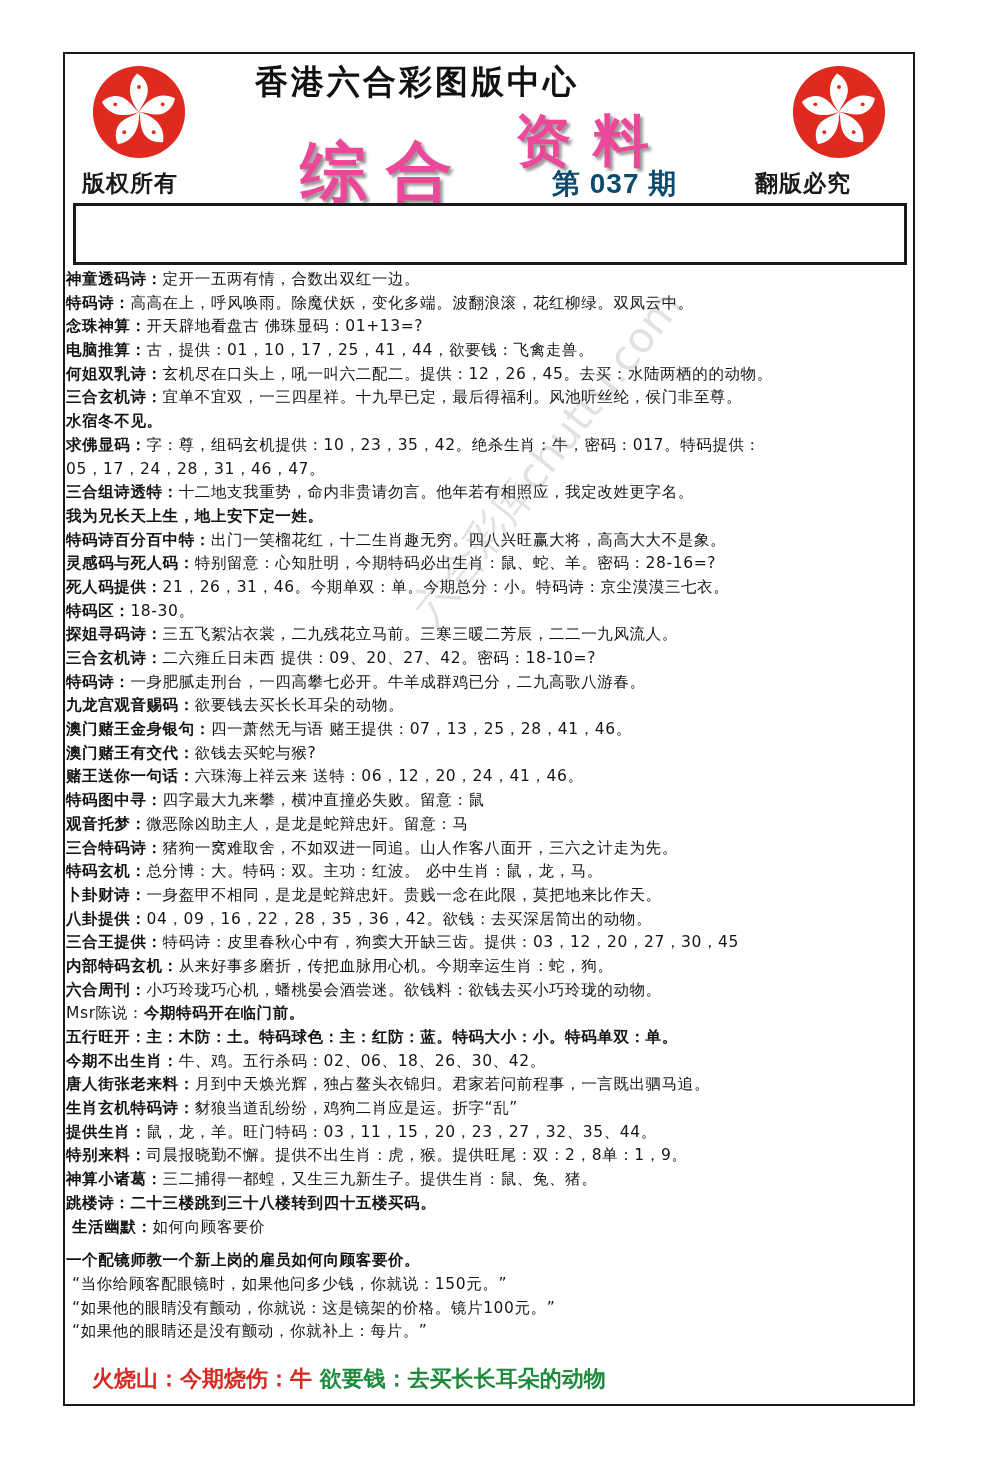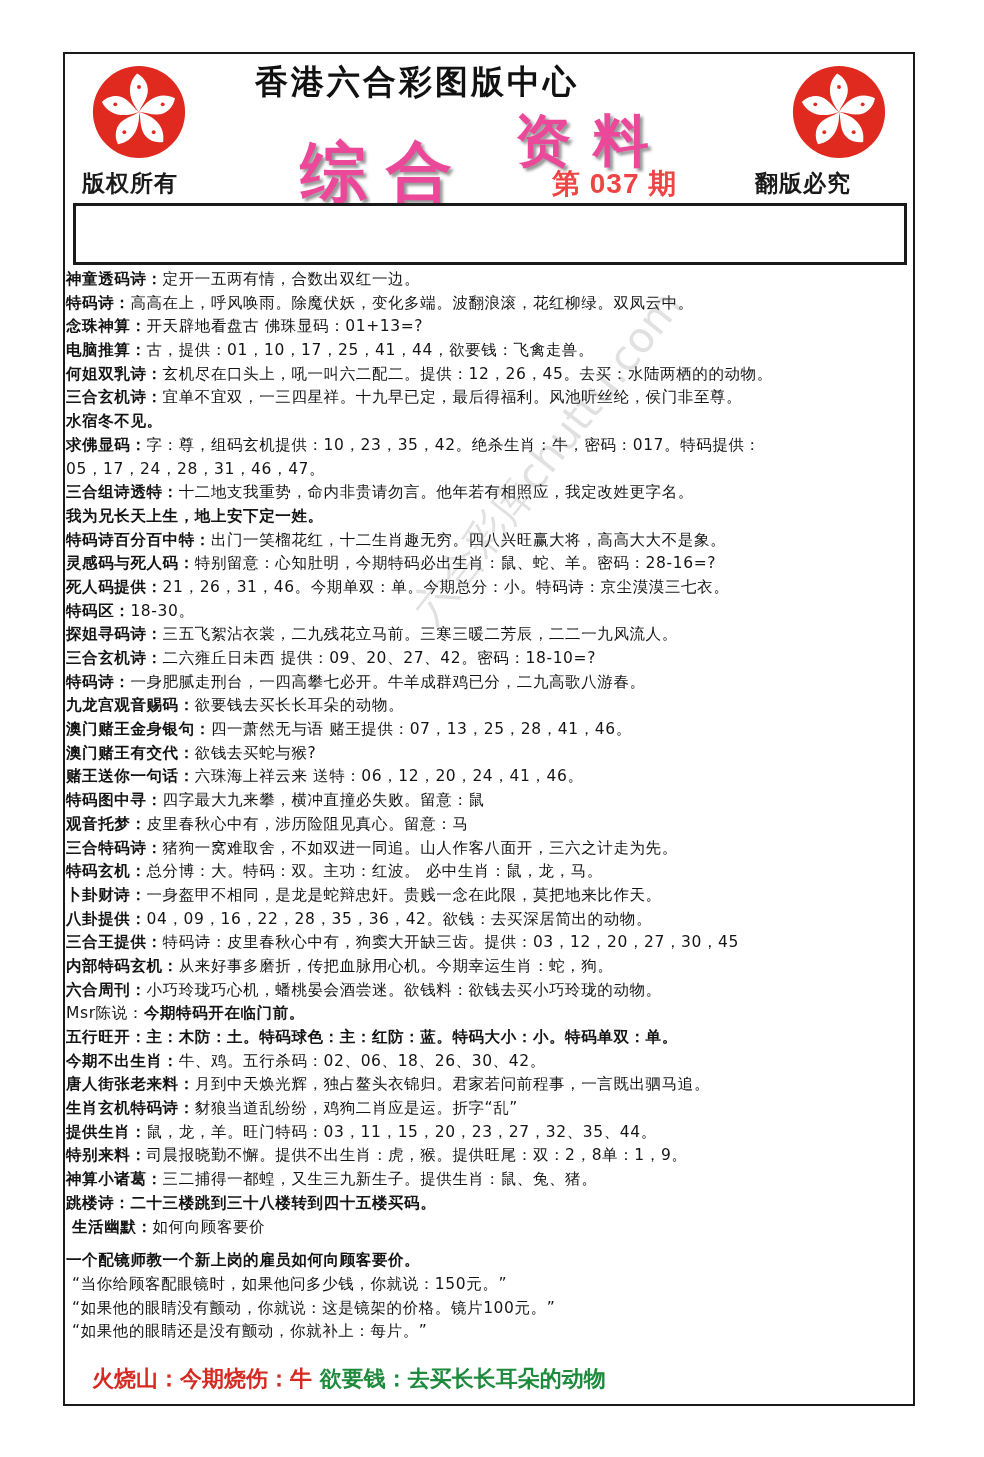--- a/index.html
+++ b/index.html
@@ -15,21 +15,21 @@
   .corner-text.left { left: 82px; top: 168px; }
   .corner-text.right { left: 755px; top: 168px; }
   .org-title { position: absolute; left: 255px; top: 60px; font-size: 33px; font-weight: bold;
                letter-spacing: 3px; color: #111;
                font-family: "DejaVu Serif", "Liberation Serif", serif; }
   .big-title { position: absolute; font-family: "DejaVu Serif", "Liberation Serif", serif;
                font-weight: bold; color: #ec4899; text-shadow: 3px 3px 3px #999; }
   .big-title.t1 { left: 300px; top: 128px; font-size: 66px; letter-spacing: 20px; }
   .big-title.t2 { left: 515px; top: 104px; font-size: 56px; letter-spacing: 22px; }
   .issue { position: absolute; left: 552px; top: 165px; font-size: 28px; font-weight: bold;
-           letter-spacing: 1px; font-family: "Liberation Sans", sans-serif; color: #ef4444; }
+           letter-spacing: 1px; font-family: "Liberation Sans", sans-serif; color: #0c4a6e; }
   .issue .num { font-family: "Liberation Sans Narrow", "Liberation Sans", sans-serif; }
   .blank-box { position: absolute; left: 73px; top: 203px; width: 828px; height: 56px;
                border: 3px solid #1a1a1a; background: #fff; }
   .content { position: absolute; left: 66px; top: 268px; width: 845px; }
   .line { height: 23.7px; line-height: 23.7px; font-size: 15.5px; white-space: nowrap;
           font-family: "DejaVu Sans", sans-serif; color: #141414; letter-spacing: 0.6px; }
   .line .lbl { font-weight: bold; }
   .line .val { font-weight: normal; }
   .line.indent { }
   .line.sub-indent { padding-left: 6px; }
@@ -118,21 +118,21 @@
   <div class="line"><span class="lbl">死人码提供：</span><span class="val">21，26，31，46。今期单双：单。今期总分：小。特码诗：京尘漠漠三七衣。</span></div>
   <div class="line"><span class="lbl">特码区：</span><span class="val">18-30。</span></div>
   <div class="line"><span class="lbl">探姐寻码诗：</span><span class="val">三五飞絮沾衣裳，二九残花立马前。三寒三暖二芳辰，二二一九风流人。</span></div>
   <div class="line"><span class="lbl">三合玄机诗：</span><span class="val">二六雍丘日未西 提供：09、20、27、42。密码：18-10=?</span></div>
   <div class="line"><span class="lbl">特码诗：</span><span class="val">一身肥腻走刑台，一四高攀七必开。牛羊成群鸡已分，二九高歌八游春。</span></div>
   <div class="line"><span class="lbl">九龙宫观音赐码：</span><span class="val">欲要钱去买长长耳朵的动物。</span></div>
   <div class="line"><span class="lbl">澳门赌王金身银句：</span><span class="val">四一萧然无与语 赌王提供：07，13，25，28，41，46。</span></div>
   <div class="line"><span class="lbl">澳门赌王有交代：</span><span class="val">欲钱去买蛇与猴?</span></div>
   <div class="line"><span class="lbl">赌王送你一句话：</span><span class="val">六珠海上祥云来 送特：06，12，20，24，41，46。</span></div>
   <div class="line"><span class="lbl">特码图中寻：</span><span class="val">四字最大九来攀，横冲直撞必失败。留意：鼠</span></div>
-  <div class="line"><span class="lbl">观音托梦：</span><span class="val">皮里春秋心中有，涉历险阻见真心。留意：马</span></div>
+  <div class="line"><span class="lbl">观音托梦：</span><span class="val">微恶除凶助主人，是龙是蛇辩忠奸。留意：马</span></div>
   <div class="line"><span class="lbl">三合特码诗：</span><span class="val">猪狗一窝难取舍，不如双进一同追。山人作客八面开，三六之计走为先。</span></div>
   <div class="line"><span class="lbl">特码玄机：</span><span class="val">总分博：大。特码：双。主功：红波。 必中生肖：鼠，龙，马。</span></div>
   <div class="line"><span class="lbl">卜卦财诗：</span><span class="val">一身盔甲不相同，是龙是蛇辩忠奸。贵贱一念在此限，莫把地来比作天。</span></div>
   <div class="line"><span class="lbl">八卦提供：</span><span class="val">04，09，16，22，28，35，36，42。欲钱：去买深居简出的动物。</span></div>
   <div class="line"><span class="lbl">三合王提供：</span><span class="val">特码诗：皮里春秋心中有，狗窦大开缺三齿。提供：03，12，20，27，30，45</span></div>
   <div class="line"><span class="lbl">内部特码玄机：</span><span class="val">从来好事多磨折，传把血脉用心机。今期幸运生肖：蛇，狗。</span></div>
   <div class="line"><span class="lbl">六合周刊：</span><span class="val">小巧玲珑巧心机，蟠桃晏会酒尝迷。欲钱料：欲钱去买小巧玲珑的动物。</span></div>
   <div class="line"><span class="val">Msr陈说：</span><span class="lbl">今期特码开在临门前。</span></div>
   <div class="line"><span class="lbl">五行旺开：</span><span class="lbl">主：木防：土。特码球色：主：红防：蓝。特码大小：小。特码单双：单。</span></div>
   <div class="line"><span class="lbl">今期不出生肖：</span><span class="val">牛、鸡。五行杀码：02、06、18、26、30、42。</span></div>

